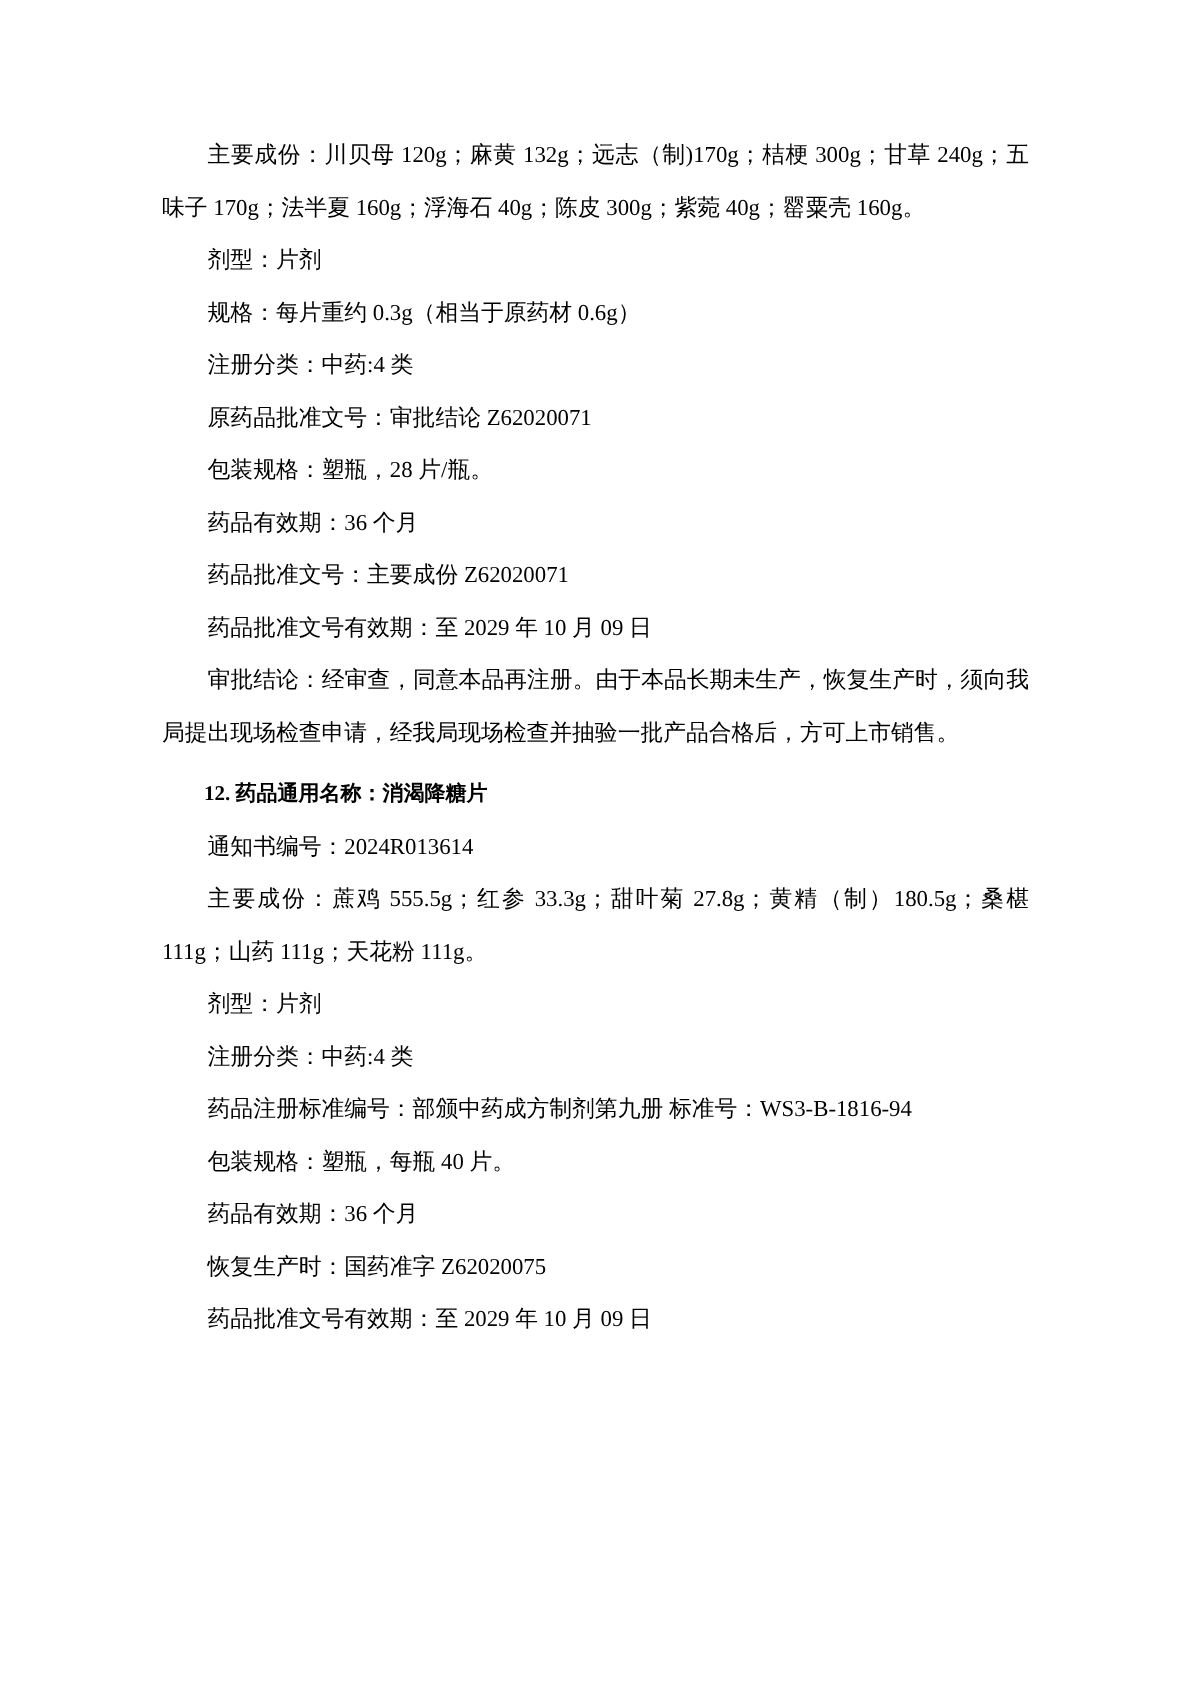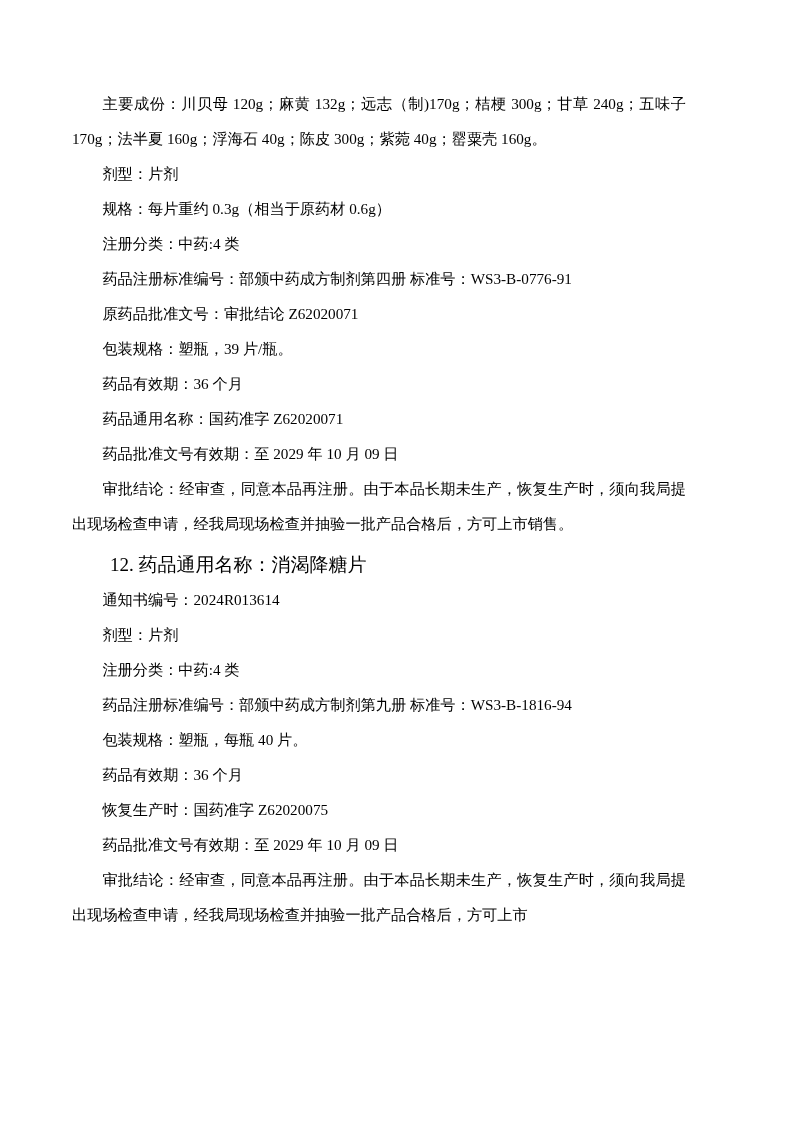--- a/index.html
+++ b/index.html
@@ -11,72 +11,71 @@
     width: 794px;
     height: 1122px;
     font-family: "Liberation Serif", "DejaVu Serif", serif;
     color: #000000;
     position: relative;
   }
   .page {
     box-sizing: border-box;
     width: 794px;
     height: 860px;
-    padding: 86px 108px 70px 72px;
+    padding: 86px 108px 70px 108px;
     background: #fff;
   }
   .doc-body {
     font-size: 15.2px;
     line-height: 35px;
     text-align: justify;
     text-justify: inter-ideograph;
   }
   p.para {
     margin: 0;
     text-indent: 2em;
   }
   .section-head {
     margin: 0;
     text-indent: 2em;
-    font-weight: normal;
-    font-size: 19px;
+    font-weight: bold;
+    font-size: 14px;
     line-height: 35px;
   }
   .spacer-sm {
     height: 6px;
   }
 </style>
 </head>
 <body>
 
 <div class="page">
   <div class="doc-body">
 
     <p class="para">主要成份：川贝母 120g；麻黄 132g；远志（制)170g；桔梗 300g；甘草 240g；五味子 170g；法半夏 160g；浮海石 40g；陈皮 300g；紫菀 40g；罂粟壳 160g。</p>
     <p class="para">剂型：片剂</p>
     <p class="para">规格：每片重约 0.3g（相当于原药材 0.6g）</p>
     <p class="para">注册分类：中药:4 类</p>
-    <p class="para">药品注册标准编号：部颁中药成方制剂第四册 标准号：WS3-B-0776-91</p>
     <p class="para">原药品批准文号：审批结论 Z62020071</p>
-    <p class="para">包装规格：塑瓶，39 片/瓶。</p>
+    <p class="para">包装规格：塑瓶，28 片/瓶。</p>
     <p class="para">药品有效期：36 个月</p>
-    <p class="para">药品通用名称：国药准字 Z62020071</p>
+    <p class="para">药品批准文号：主要成份 Z62020071</p>
     <p class="para">药品批准文号有效期：至 2029 年 10 月 09 日</p>
     <p class="para">审批结论：经审查，同意本品再注册。由于本品长期未生产，恢复生产时，须向我局提出现场检查申请，经我局现场检查并抽验一批产品合格后，方可上市销售。</p>
 
     <div class="spacer-sm"></div>
 
     <p class="section-head">
       <span>12. 药品通用名称：</span><span>消渴降糖片</span>
     </p>
 
     <p class="para">通知书编号：2024R013614</p>
+    <p class="para">主要成份：蔗鸡 555.5g；红参 33.3g；甜叶菊 27.8g；黄精（制）180.5g；桑椹 111g；山药 111g；天花粉 111g。</p>
     <p class="para">剂型：片剂</p>
     <p class="para">注册分类：中药:4 类</p>
     <p class="para">药品注册标准编号：部颁中药成方制剂第九册 标准号：WS3-B-1816-94</p>
     <p class="para">包装规格：塑瓶，每瓶 40 片。</p>
     <p class="para">药品有效期：36 个月</p>
     <p class="para">恢复生产时：国药准字 Z62020075</p>
     <p class="para">药品批准文号有效期：至 2029 年 10 月 09 日</p>
-    <p class="para">审批结论：经审查，同意本品再注册。由于本品长期未生产，恢复生产时，须向我局提出现场检查申请，经我局现场检查并抽验一批产品合格后，方可上市</p>
 
   </div>
 </div>
 
 </body></html>

